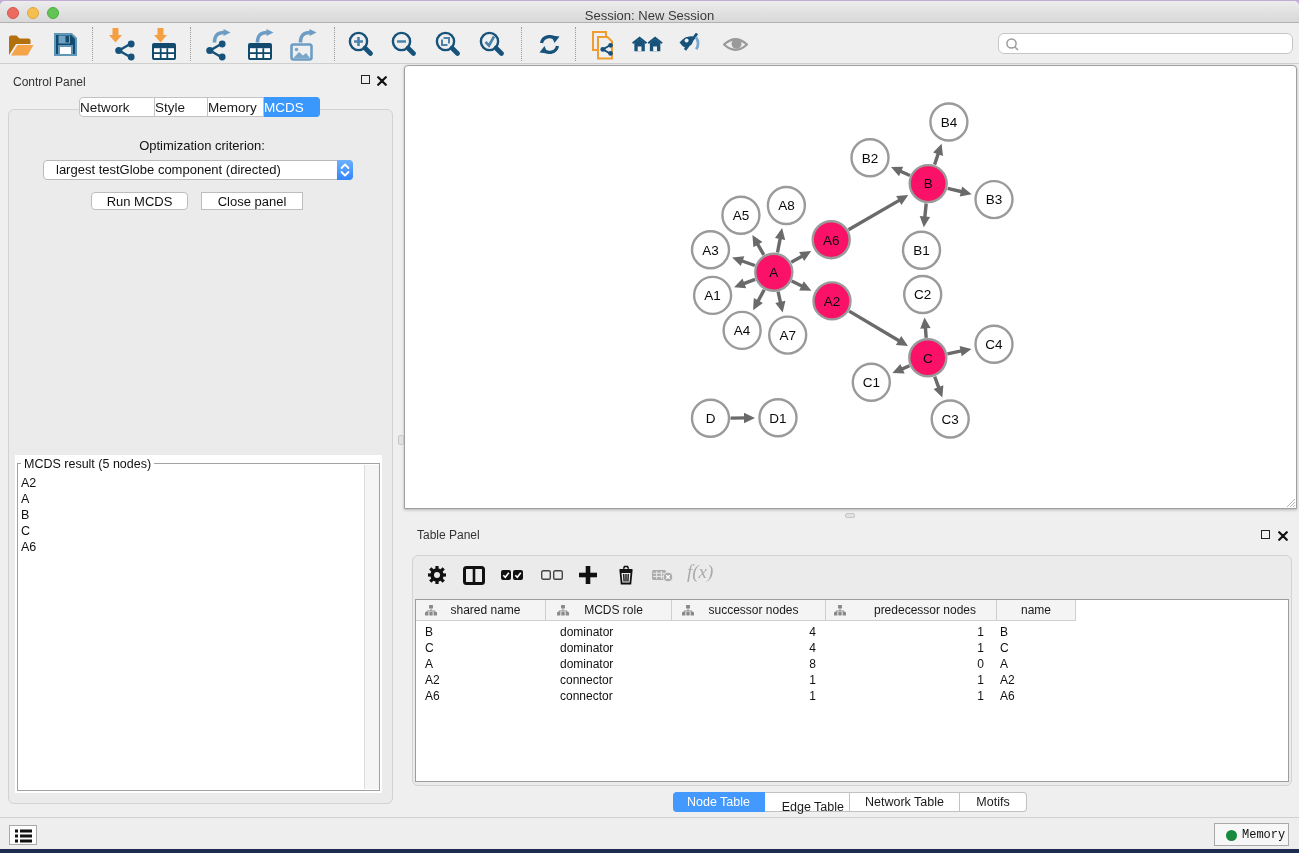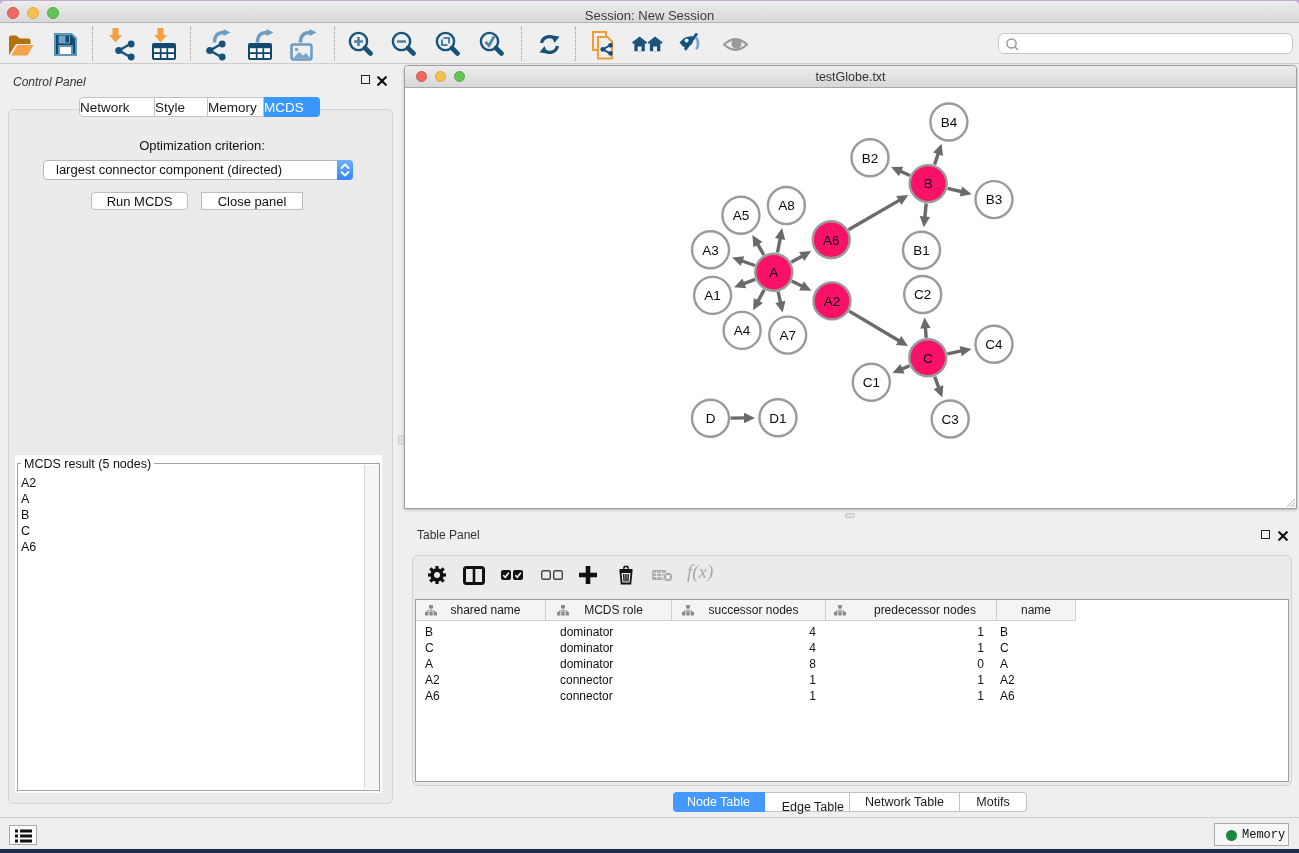--- a/index.html
+++ b/index.html
@@ -9,21 +9,21 @@
 
 #titlebar { position:absolute; left:0; top:0; width:1299px; height:22px; background:linear-gradient(#ececec,#d8d8d8); border-bottom:1px solid #b1b1b1; border-radius:5px 5px 0 0; }
 #titlebar .t { position:absolute; top:7px; width:100%; text-align:center; font-size:13px; color:#3a3a3a; }
 .tl { position:absolute; border-radius:50%; }
 
 #toolbar { position:absolute; left:0; top:23px; width:1299px; height:40px; background:#efefef; border-bottom:1px solid #cfcfcf; }
 .sep { position:absolute; top:3px; height:34px; width:0; border-left:1px dotted #9a9a9a; }
 #searchbox { position:absolute; left:998px; top:9px; width:295px; height:21px; background:#fff; border:1px solid #c6c6c6; border-radius:6px; }
 
 #cpanel { position:absolute; left:0; top:63px; width:404px; height:754px; background:#efefef; }
-#cpanel .hdr { position:absolute; left:13px; top:71px; font-size:12px; color:#333;font-style:italic; }
+#cpanel .hdr { position:absolute; left:13px; top:71px; font-size:12px; color:#333; }
 #cp-inner { position:absolute; left:8px; top:45px; width:385px; height:695px; background:#ebebeb; border:1px solid #d2d2d2; border-radius:6px; }
 .tabbar { position:absolute; top:33px; left:79px; height:20px; display:flex; font-size:13.5px; }
 .tabbar .tab { background:#fff; border:1px solid #c2c2c2; border-left:none; color:#1a1a1a; line-height:19px; height:20px; }
 .tabbar .tab.first { border-left:1px solid #c2c2c2; border-radius:4px 0 0 4px; }
 .tabbar .tab.last { border-radius:0 4px 4px 0; }
 .tabbar .tab.sel { background:#3a98fc; border-color:#3a98fc; color:#fff; }
 
 #nwin { position:absolute; left:404px; top:63.5px; width:893px; height:444.5px; background:#fff; border:1px solid #9f9f9f; border-radius:4px 4px 0 0; box-shadow:0 1px 3px rgba(0,0,0,0.25); }
 #ntitle { position:absolute; left:0; top:0; width:100%; height:22px; background:linear-gradient(#ededed,#d7d7d7); border-bottom:1px solid #a9a9a9; border-radius:4px 4px 0 0; }
 #ntitle .t { position:absolute; top:4px; width:100%; text-align:center; font-size:12.5px; color:#333; }
@@ -201,45 +201,39 @@
       </svg>
     <div id="cp-inner"></div>
     <div class="tabbar">
       <div class="tab first" style="width:76px;">Network</div>
       <div class="tab" style="width:53px;">Style</div>
       <div class="tab" style="width:56px;">Memory</div>
       <div class="tab last sel" style="width:56px;">MCDS</div>
     </div>
     <div class="abs" style="left:0;top:74px;width:404px;text-align:center;font-size:13px;color:#111;">Optimization criterion:</div>
     <div class="abs" style="left:43px;top:96px;width:310px;height:20px;background:#fff;border:1px solid #b9b9b9;border-radius:4px;">
-      <div class="abs" style="left:12px;top:1px;font-size:13px;color:#111;">largest connector component (directed)</div>
+      <div class="abs" style="left:12px;top:1px;font-size:13px;color:#111;">largest testGlobe component (directed)</div>
       <div class="abs" style="right:-1px;top:-1px;width:16px;height:20px;background:linear-gradient(#6cb0fe,#3285fb);border-radius:0 4px 4px 0;">
         <svg width="16" height="20" viewBox="0 0 16 20">
             <path d="M4.5 8 L8 4.5 L11.5 8" stroke="#fff" stroke-width="1.8" fill="none" stroke-linecap="round" stroke-linejoin="round"></path>
             <path d="M4.5 12 L8 15.5 L11.5 12" stroke="#fff" stroke-width="1.8" fill="none" stroke-linecap="round" stroke-linejoin="round"></path>
           </svg>
       </div>
     </div>
     <div class="abs" style="left:91px;top:128px;width:97px;height:18px;background:#fff;border:1px solid #bdbdbd;border-radius:4px;text-align:center;font-size:13px;line-height:17px;color:#111;">Run MCDS</div>
     <div class="abs" style="left:201px;top:128px;width:102px;height:18px;background:#fff;border:1px solid #bdbdbd;border-radius:0;text-align:center;font-size:13px;line-height:17px;color:#111;">Close panel</div>
 
     <div class="abs" style="left:15px;top:391px;width:367px;height:338px;background:#fff;"></div>
     <div class="abs" style="left:17px;top:399px;width:363px;height:328px;border:1px solid #a2a2a2;"></div>
     <div class="abs" style="left:364px;top:401px;width:15px;height:324px;background:#f5f5f5;border-left:1px solid #dcdcdc;"></div>
     <div class="abs" style="left:21px;top:393px;background:#fff;padding:0 3px;font-size:12.5px;color:#111;">MCDS result (5 nodes)</div>
     <div class="abs" style="left:21px;top:411px;font-size:12.5px;color:#111;line-height:16px;">A2<br>A<br>B<br>C<br>A6</div>
   </div>
 
   <div id="nwin">
-    <div id="ntitle">
-      <div class="tl" style="left:11px;top:5px;width:11px;height:11px;background:#ec6a5e;border:1px solid #d3584c;"></div>
-      <div class="tl" style="left:30px;top:5px;width:11px;height:11px;background:#f5bf4f;border:1px solid #dfa53c;"></div>
-      <div class="tl" style="left:49px;top:5px;width:11px;height:11px;background:#61c455;border:1px solid #4caf3f;"></div>
-      <div class="t">testGlobe.txt</div>
-    </div>
     <div id="graph">
       <svg class="abs" style="left:1px;top:23px;" width="891" height="420" viewBox="0 0 891 420">
       <line x1="357.8" y1="165.9" x2="350.9" y2="153.9" stroke="#6a6a6a" stroke-width="3.4"></line>
       <polygon points="346.4,146.1 356.4,153.0 347.4,158.2" fill="#6a6a6a"></polygon>
       <line x1="371.5" y1="163.5" x2="374.5" y2="147.9" stroke="#6a6a6a" stroke-width="3.4"></line>
       <polygon points="376.1,139.1 379.2,150.9 369.0,148.9" fill="#6a6a6a"></polygon>
       <line x1="348.9" y1="176.5" x2="334.7" y2="171.5" stroke="#6a6a6a" stroke-width="3.4"></line>
       <polygon points="326.2,168.5 338.3,167.2 334.8,177.0" fill="#6a6a6a"></polygon>
       <line x1="349.1" y1="190.3" x2="336.5" y2="195.1" stroke="#6a6a6a" stroke-width="3.4"></line>
       <polygon points="328.1,198.2 336.5,189.5 340.2,199.2" fill="#6a6a6a"></polygon>

